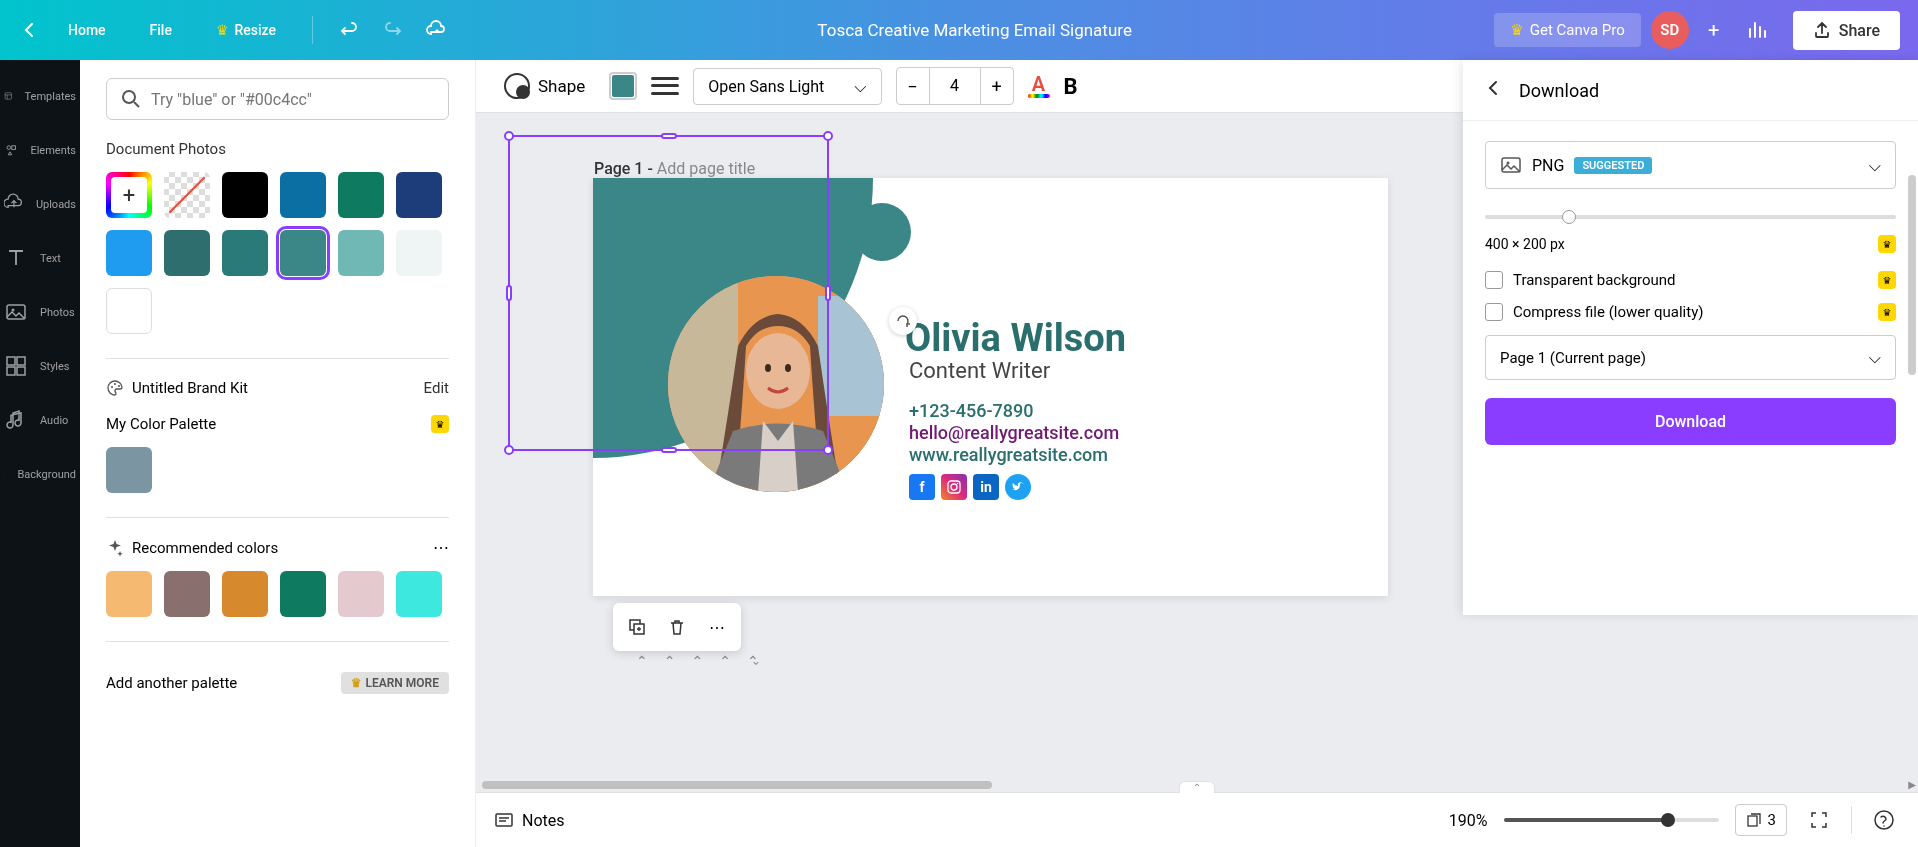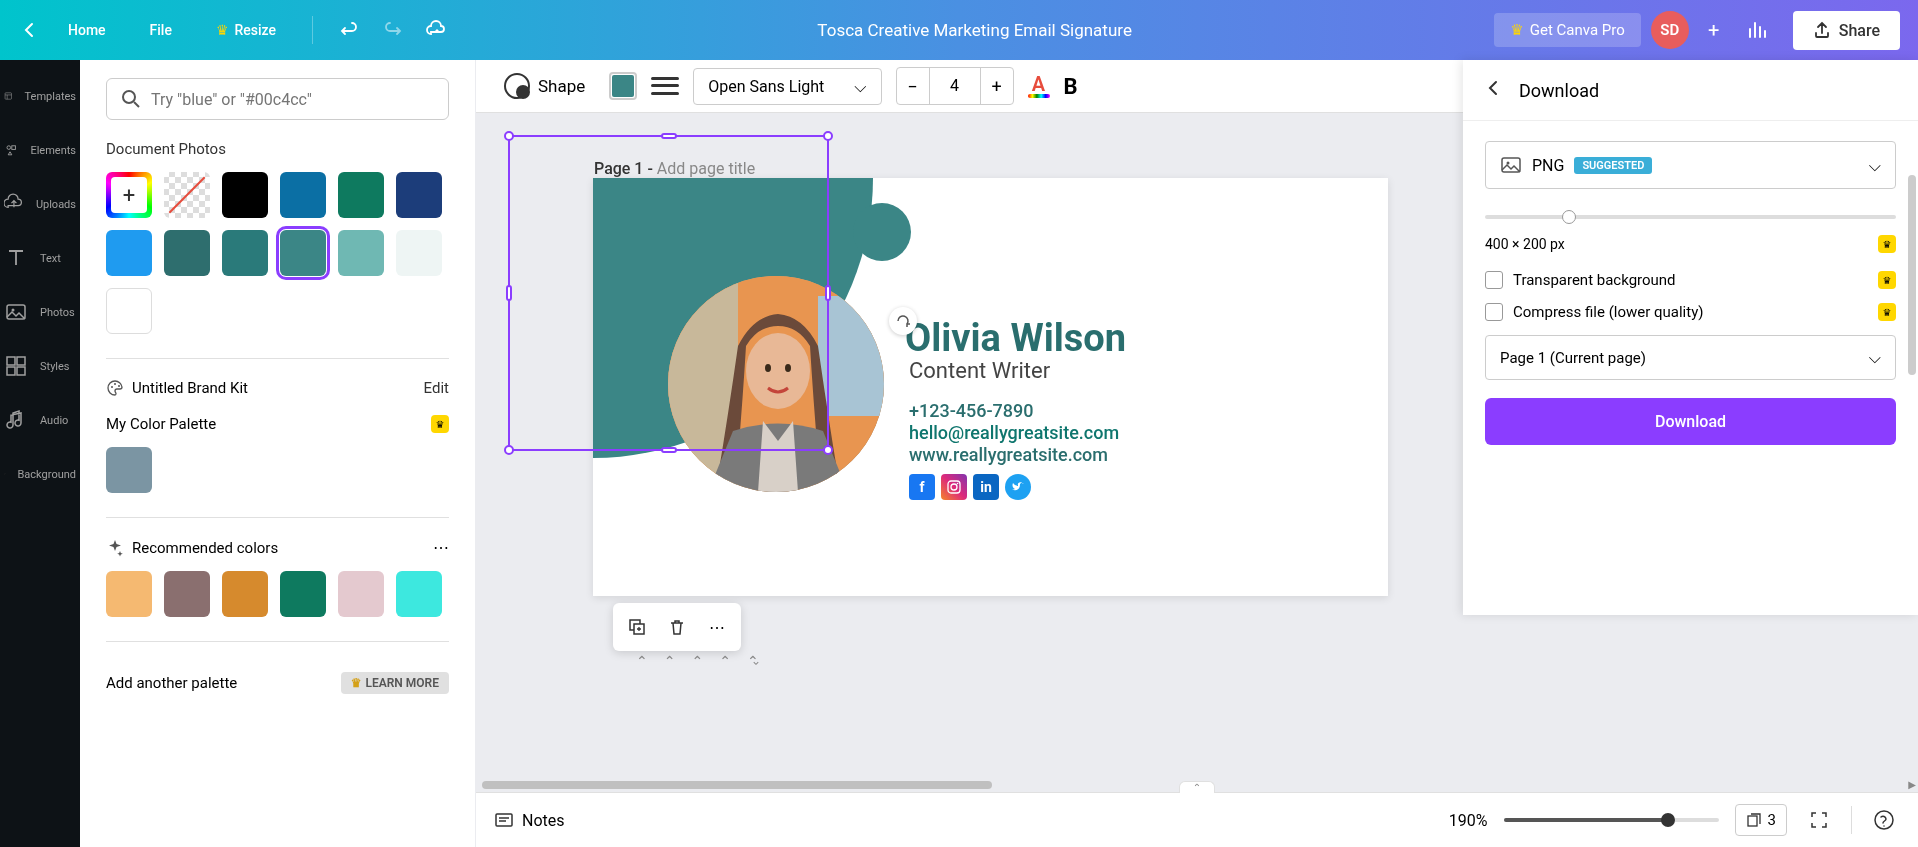--- a/index.html
+++ b/index.html
@@ -72,21 +72,21 @@
     .design-canvas { position: absolute; left: 117px; top: 65px; width: 795px; height: 418px; background: white; box-shadow: 0 2px 8px rgba(0,0,0,0.1); overflow: hidden; }
     
     
     .teal-shape { position: absolute; left: 0; top: 0; width: 280px; height: 280px; background: #3b8686; border-radius: 0 0 280px 0; }
     .teal-circle { position: absolute; left: 260px; top: 25px; width: 58px; height: 58px; background: #3b8686; border-radius: 50%; }
     .avatar-circle { position: absolute; left: 75px; top: 98px; width: 216px; height: 216px; border-radius: 50%; background: linear-gradient(135deg, #d4915c 0%, #e8a872 30%, #8b7355 70%); overflow: hidden; }
     .avatar-svg { width: 100%; height: 100%; }
     .sig-name { position: absolute; left: 312px; top: 138px; font-size: 38px; font-weight: 700; color: #2a6e6e; }
     .sig-title { position: absolute; left: 316px; top: 180px; font-size: 22px; color: #444; }
     .sig-phone { position: absolute; left: 316px; top: 222px; font-size: 18px; color: #2a6e6e; font-weight: 500; }
-    .sig-email { position: absolute; left: 316px; top: 244px; font-size: 18px; color: #0f766e; font-weight: 500; }
+    .sig-email { position: absolute; left: 316px; top: 244px; font-size: 18px; color: #701a75; font-weight: 500; }
     .sig-web { position: absolute; left: 316px; top: 266px; font-size: 18px; color: #2a6e6e; font-weight: 500; }
     .social-icons { position: absolute; left: 316px; top: 296px; display: flex; gap: 6px; }
     .social-icon { width: 26px; height: 26px; border-radius: 4px; display: flex; align-items: center; justify-content: center; color: white; font-size: 14px; font-weight: bold; }
 
     
     .selection { position: absolute; left: 32px; top: 22px; width: 321px; height: 316px; border: 2px solid #8b3dff; pointer-events: none; }
     .sel-handle { position: absolute; width: 10px; height: 10px; background: white; border: 2px solid #8b3dff; border-radius: 50%; }
     .sel-handle.tl { top: -6px; left: -6px; }
     .sel-handle.tr { top: -6px; right: -6px; }
     .sel-handle.bl { bottom: -6px; left: -6px; }

